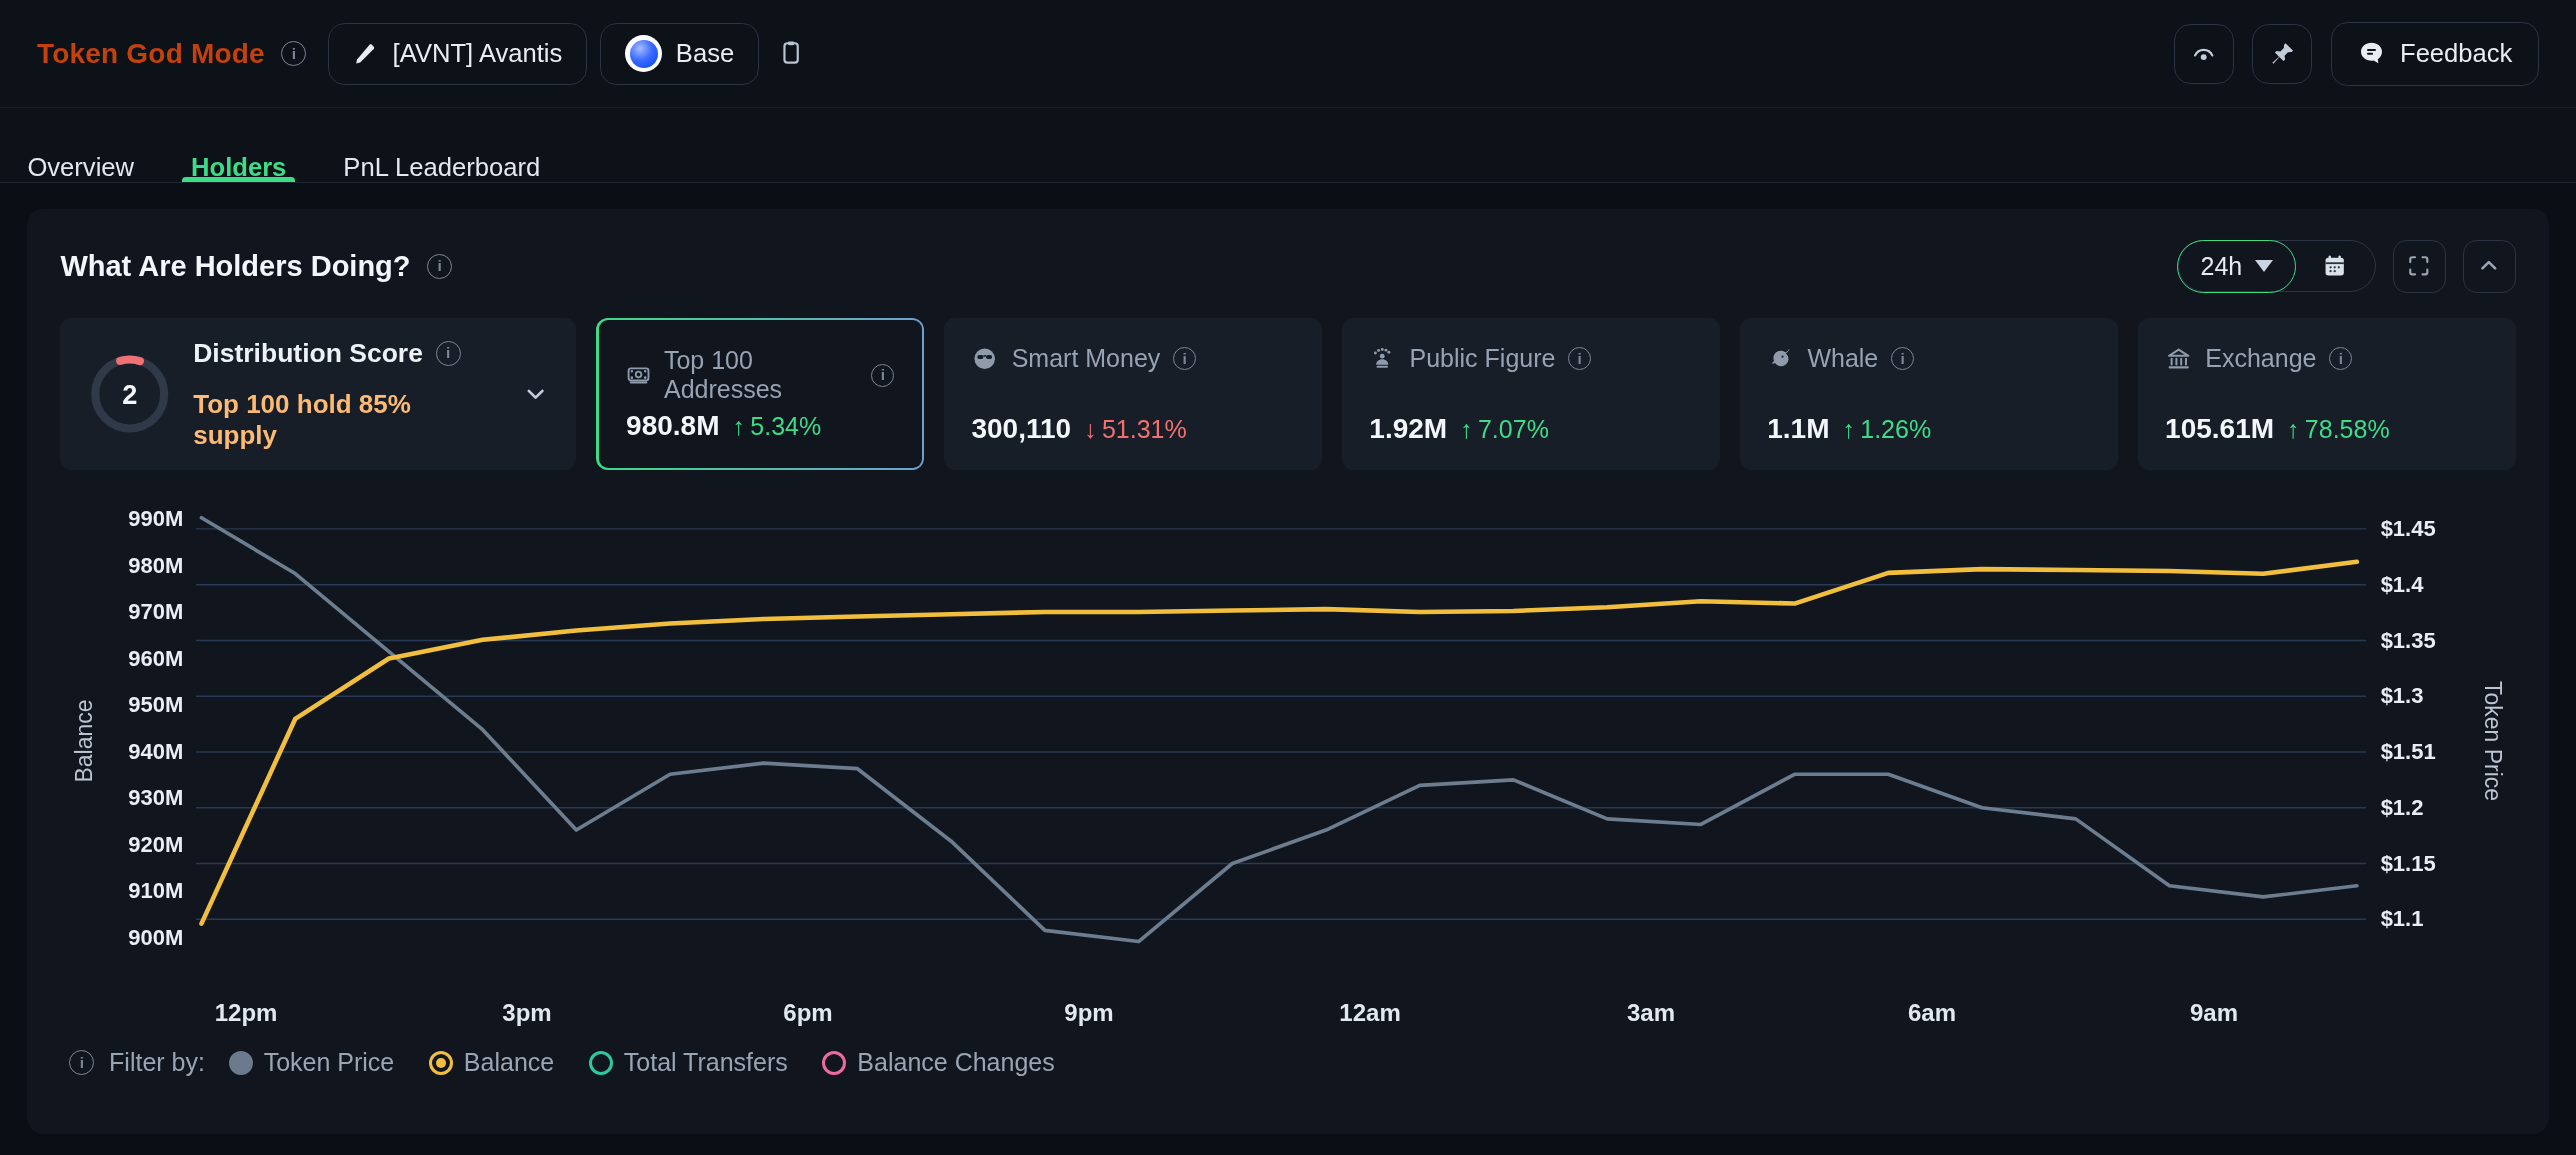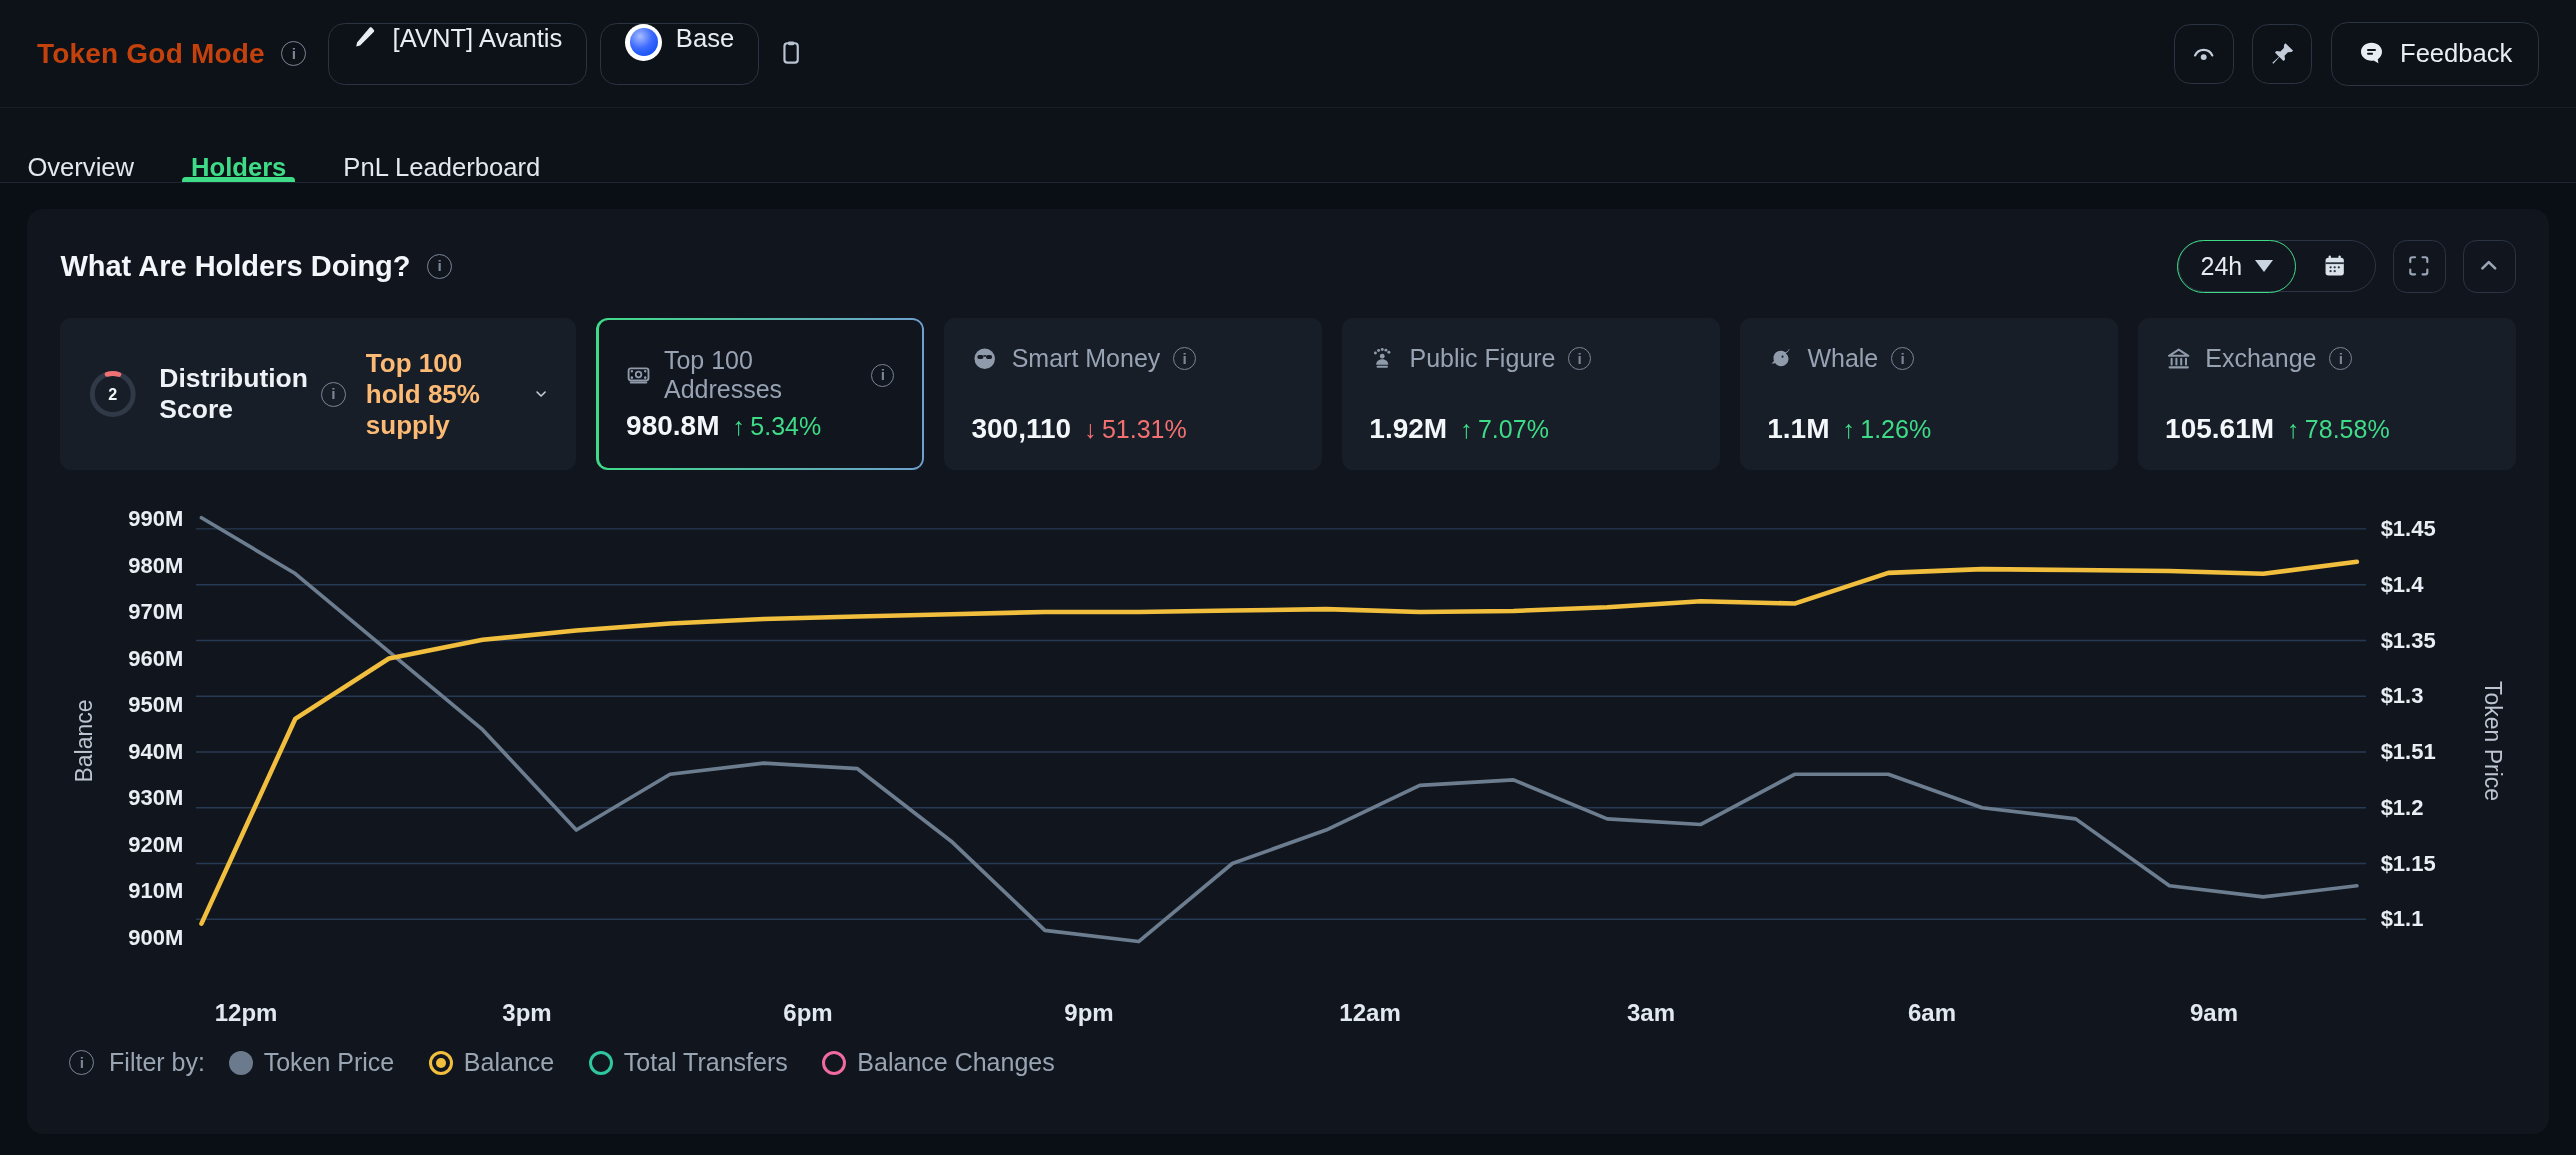--- a/index.html
+++ b/index.html
@@ -4,21 +4,21 @@
 <style>
   * { margin:0; padding:0; box-sizing:border-box; }
   html,body { background:#0a0e15; font-family:"Liberation Sans", sans-serif; }
   .app { width:2576px; height:1155px; background:#0a0e15; color:#eef2f6; overflow:hidden; position:relative; }
 
   
   .topbar { height:108px; display:flex; align-items:center; padding:0 37px; background:#0d1118; border-bottom:0.9px solid #161d27; }
   .app-title { font-size:28px; font-weight:bold; color:#c2410c; letter-spacing:0.2px; }
   .ico-info { width:25px; height:25px; border:1.8px solid #7b8697; border-radius:50%; display:inline-flex; align-items:center; justify-content:center; flex:0 0 auto; }
   .ico-info::before { content:"i"; font-size:15.5px; color:#7b8697; font-weight:600; line-height:1; }
-  .pill { display:inline-flex; gap:13.7px; height:62px; border:1.4px solid #2a3442; border-radius:16.5px; padding:0 24px; font-size:25.6px; color:#e8edf3; cursor:pointer; background:transparent; }
+  .pill { display:inline-flex; align-items:center; gap:13.7px; height:62px; border:1.4px solid #2a3442; border-radius:16.5px; padding:0 24px; font-size:25.6px; color:#e8edf3; cursor:pointer; background:transparent; }
   .ml24{margin-left:22px;} .ml18{margin-left:16.5px;} .ml14{margin-left:12.8px;}
   .base-logo { width:37px; height:37px; border-radius:50%; background:#ffffff; display:inline-flex; align-items:center; justify-content:center; }
   .base-logo i { display:block; width:28px; height:28px; border-radius:50%; background:radial-gradient(circle at 36% 30%, #a7bcff 0%, #3d6bff 45%, #0042ec 100%); }
   .topbar-right { margin-left:auto; display:flex; align-items:center; gap:18.3px; }
   .icon-btn { width:60px; height:60px; border:1.4px solid #2a3442; border-radius:16.5px; display:flex; align-items:center; justify-content:center; background:transparent; cursor:pointer; }
   .feedback-btn { display:flex; align-items:center; gap:13.7px; height:64px; border:1.4px solid #2a3442; border-radius:16.5px; padding:0 25.6px; font-size:25.6px; color:#e8edf3; background:transparent; cursor:pointer; }
 
   
   .tabs { height:75px; display:flex; align-items:flex-end; gap:57px; padding:0 0 0 27.4px; background:#0d1118; border-bottom:0.9px solid #1d2531; }
   .tab { display:flex; align-items:center; font-size:25.6px; color:#e2e8f0; position:relative; cursor:pointer; }
@@ -44,21 +44,21 @@
   .tile-sel-wrap .tile { flex:1; border-radius:9.1px; background:#10151e;justify-content:space-between; }
   .tile-top { display:flex; align-items:center; gap:12.8px; }
   .tile-label { font-size:25px; color:#97a2b3; }
   .tile-top .ico-info { width:23px; height:23px; }
   .tile-val-row { display:flex; align-items:baseline; gap:12.8px; }
   .tile-value { font-size:28px; font-weight:bold; color:#f4f7fa; }
   .chg { font-size:25px; display:inline-flex; gap:5.5px; align-items:baseline; }
   .chg.up { color:#3edc87; } .chg.down { color:#f47070; }
   .chg .arr::before { content:"↑"; font-weight:bold; }
   .chg.down .arr::before { content:"↓"; }
-  .dist-text { display:flex; flex-direction:row; gap:20px; }
+  .dist-text { display:flex; flex-direction:column; gap:20px; }
   .dist-title-row { display:flex; align-items:center; gap:12.8px; }
   .dist-title { font-size:26.5px; font-weight:600; color:#eef2f7; }
   .dist-sub { font-size:26px; color:#fdba74;font-weight:bold; }
   .dist-chevron { margin-left:auto; }
 
   
   .chart-row { display:flex; margin-top:24px; }
   .v-title-col { width:48px; position:relative; }
   .v-title-col span { position:absolute; top:247px; left:50%; white-space:nowrap; font-size:23px; color:#bcc5d1; }
   .v-title-col.left span { transform:translate(-50%,-50%) rotate(-90deg); }

